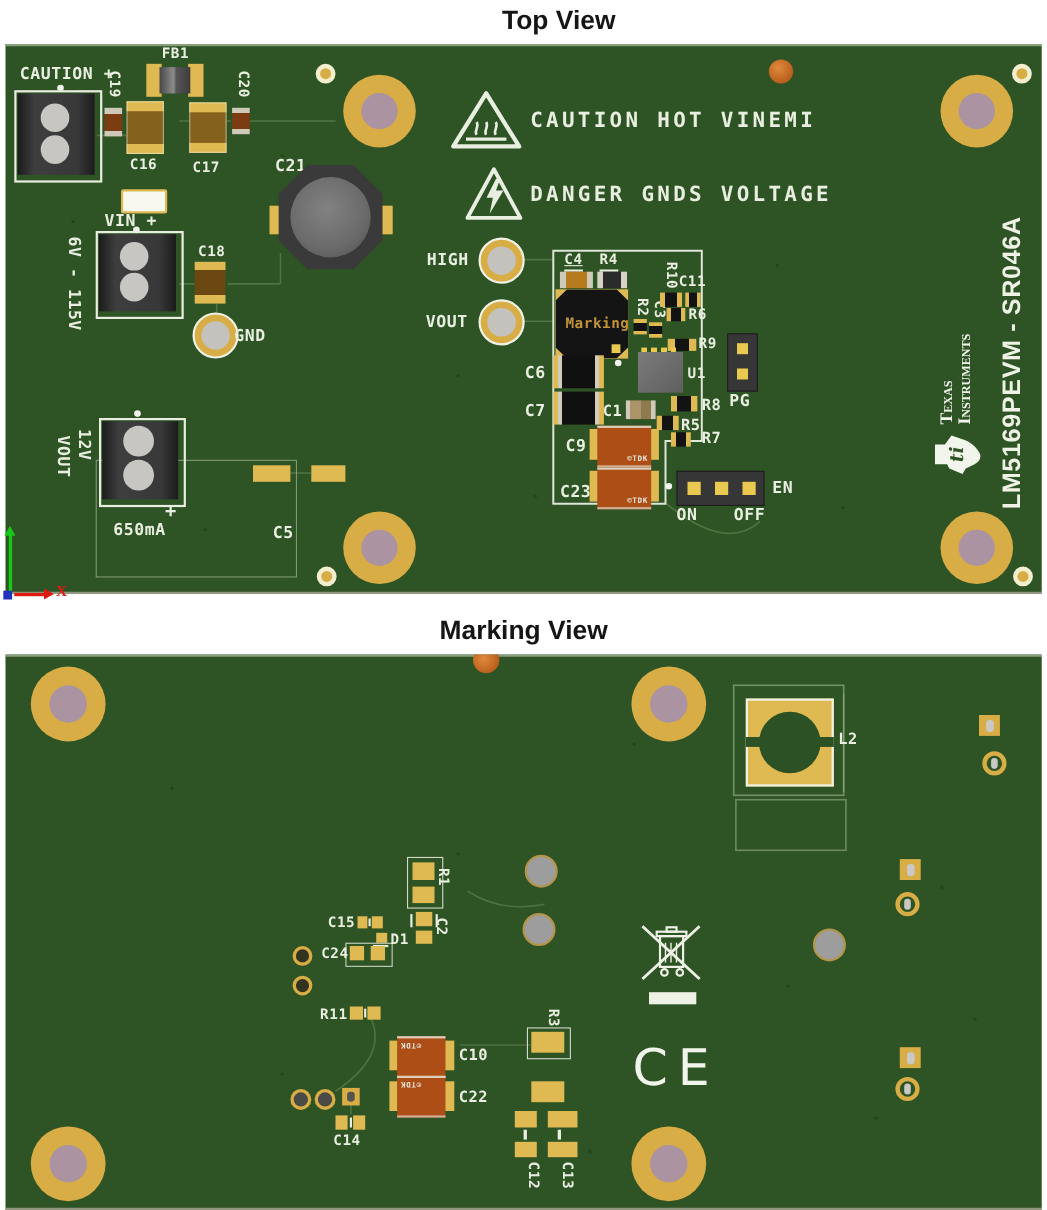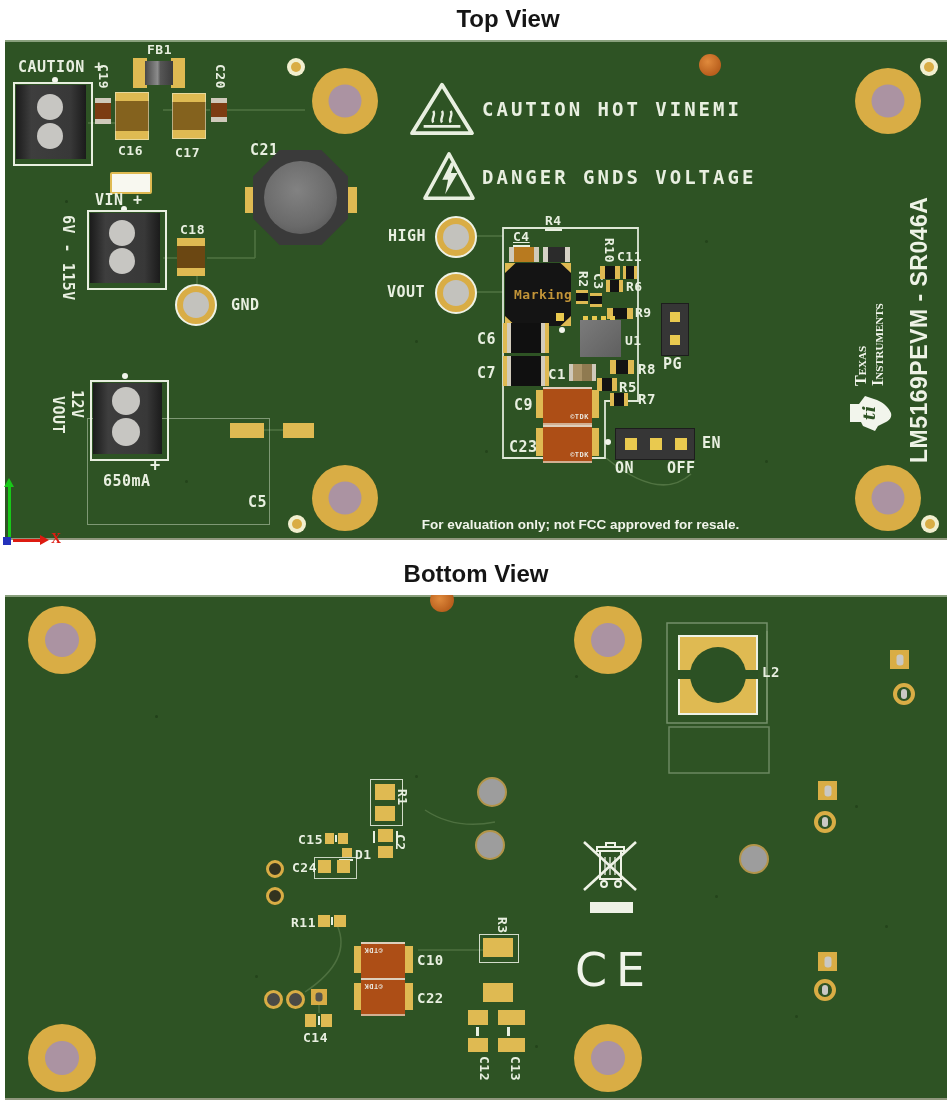--- a/index.html
+++ b/index.html
@@ -43,21 +43,21 @@
   .slotring{position:absolute;border-radius:50%;border:4px solid var(--gold);background:transparent;}
   .slotring>i{position:absolute;left:50%;top:50%;transform:translate(-50%,-50%);width:6px;height:10px;border-radius:3px;background:#c9c8c4;}
   .grayvia{position:absolute;border-radius:50%;background:#9d9d9d;border:2px solid #b3954a;}
   .tick{position:absolute;background:var(--silk);}
   svg.overlay{position:absolute;left:0;top:0;pointer-events:none;}
 </style>
 </head>
 <body>
 
 <div class="title" style="top:5px;padding-left:32px;">Top View</div>
-<div class="title" style="top:560px;">Bottom View</div>
+<div class="title" style="top:560px;">Marking View</div>
 
 <div class="board" id="topBoard">
 
   <svg class="overlay" width="942" height="500">
     <g stroke="rgba(205,230,175,.22)" stroke-width="1.5" fill="none">
       <path d="M83,83 H128 M158,70 H205 M222,70 H300"></path>
       <path d="M158,218 H172 M202,218 H250 M250,218 V190"></path>
       <path d="M259,390 H278 M470,196 H498 M470,252 H498"></path>
       <path d="M601,418 Q655,462 686,434"></path>
       <path d="M192,244 V236"></path>
@@ -137,38 +137,38 @@
     <div class="tb" style="left:85px;top:173px;width:70px;height:70px;">
       <i style="left:19px;top:7px;width:26px;height:26px;"></i>
       <i style="left:19px;top:35px;width:26px;height:26px;"></i>
     </div>
     <div class="lbl f15 vlbl" style="left:70px;top:175px;">6V - 115V</div>
     <div class="lbl" style="left:175px;top:183px;">C18</div>
     <div class="capd" style="left:172px;top:198px;width:28px;height:38px;"></div>
     <div class="tp" style="left:170px;top:244px;width:38px;height:38px;">
         <i style="width:26px;height:26px;"></i>
       </div>
-    <div class="lbl f15" style="left:226px;top:258px;">GND</div>
+    <div class="lbl f15" style="left:208px;top:258px;">GND</div>
   </div>
 
   <div>
     <div class="sboxf" style="left:82px;top:378px;width:181px;height:105px;"></div>
     <div class="wdot" style="left:117px;top:333px;"></div>
     <div class="sbox" style="left:85px;top:340px;width:75px;height:77px;"></div>
     <div class="tb" style="left:88px;top:343px;width:69px;height:71px;">
       <i style="left:19px;top:4px;width:28px;height:28px;"></i>
       <i style="left:19px;top:35px;width:28px;height:28px;"></i>
     </div>
     <div class="lbl f15 vlbl" style="left:79px;top:350px;">12V</div>
     <div class="lbl f15 vlbl" style="left:60px;top:356px;">VOUT</div>
     <div class="lbl" style="left:145px;top:417px;font-size:17px;">+</div>
     <div class="lbl f15" style="left:98px;top:434px;">650mA</div>
     <div class="pad" style="left:225px;top:383px;width:34px;height:15px;"></div>
     <div class="pad" style="left:278px;top:383px;width:31px;height:15px;"></div>
-    <div class="lbl f15" style="left:243px;top:455px;">C5</div>
+    <div class="lbl f15" style="left:243px;top:437px;">C5</div>
   </div>
 
   <div>
     <svg class="abs" style="left:403px;top:40px;" width="68" height="58" viewBox="0 0 70 60">
       <path d="M35 5 L66 55 L4 55 Z" fill="none" stroke="#e8efe0" stroke-width="4" stroke-linejoin="round"></path>
       <path d="M16 48 h38" stroke="#e8efe0" stroke-width="3"></path>
       <path d="M26 44 c-3-4 3-7 0-12 M35 44 c-3-4 3-7 0-12 M44 44 c-3-4 3-7 0-12" fill="none" stroke="#e8efe0" stroke-width="2.4"></path>
     </svg>
     <div class="lbl" style="left:477px;top:60px;font-size:19px;letter-spacing:3px;">CAUTION HOT VINEMI</div>
     <svg class="abs" style="left:417px;top:110px;" width="54" height="52" viewBox="0 0 56 54">
@@ -184,21 +184,21 @@
         <i style="width:26px;height:26px;"></i>
       </div>
     <div class="lbl f15" style="left:382px;top:245px;">VOUT</div>
     <div class="tp" style="left:430px;top:232px;width:38px;height:38px;">
         <i style="width:26px;height:26px;"></i>
       </div>
   </div>
 
   <div>
     <div class="lbl u" style="left:508px;top:190px;text-decoration:underline;">C4</div>
-    <div class="lbl u" style="left:540px;top:174px;">R4</div>
+    <div class="lbl u" style="left:540px;top:190px;">R4</div>
     <div class="abs" style="left:504px;top:207px;width:30px;height:15px;background:linear-gradient(90deg,#cfc9ba 0 18%,#b87a1f 18% 82%,#cfc9ba 82% 100%);"></div>
     <div class="abs" style="left:538px;top:207px;width:27px;height:15px;background:linear-gradient(90deg,#d6d2c6 0 20%,#2b2b2b 20% 80%,#d6d2c6 80% 100%);"></div>
 
     <div class="abs" style="left:500px;top:223px;width:66px;height:63px;background:var(--goldb);">
       <div class="abs" style="inset:0;background:#141414;clip-path:polygon(16% 0,84% 0,100% 16%,100% 84%,84% 100%,16% 100%,0 84%,0 16%);"></div>
       <div class="lbl" style="left:9px;top:25px;color:#c29438;font-size:13px;">Marking</div>
       <div class="gsq" style="left:51px;top:50px;width:8px;height:8px;"></div>
     </div>
 
     <div class="lbl vlbl" style="left:585px;top:231px;">R2</div>
@@ -273,21 +273,20 @@
       <path d="M10 2 h18 v9 l8 6 -4 12 c-3 7 -8 12 -13 14 -4 1 -7 -1 -9 -5 l-4 -8 -5 -3 5 -12 4 -2 Z" fill="#f2f5ec"></path>
       <text x="19" y="27" font-size="17" font-style="italic" font-weight="bold" fill="#2e5324" text-anchor="middle" font-family="DejaVu Serif, serif">ti</text>
     </svg>
     <div style="font-family:'Liberation Serif',serif;font-variant:small-caps;color:#f2f5ec;font-weight:bold;line-height:1.05;">
       <div style="font-size:16px;">Texas</div>
       <div style="font-size:16px;">Instruments</div>
     </div>
   </div>
   <div class="abs" style="left:901px;top:423px;width:312px;height:38px;transform:rotate(-90deg);transform-origin:0 0;font:bold 23px 'Liberation Sans',sans-serif;color:#eef3e6;letter-spacing:.5px;">LM5169PEVM - SR046A</div>
 
-  <div class="abs" style="left:388px;top:477px;width:375px;text-align:center;font:bold 13.5px 'Liberation Sans',sans-serif;color:#f0f4ea;">For evaluation only; not FCC approved for resale.</div>
 </div>
 
 <div>
   <div class="abs" style="left:8px;top:486px;width:3px;height:53px;background:var(--axg);"></div>
   <div class="abs" style="left:4px;top:478px;width:0;height:0;border-left:5px solid transparent;border-right:5px solid transparent;border-bottom:9px solid var(--axg);"></div>
   <div class="abs" style="left:3px;top:537px;width:8px;height:8px;background:var(--axb);"></div>
   <div class="abs" style="left:13px;top:539px;width:27px;height:3px;background:var(--axr);"></div>
   <div class="abs" style="left:40px;top:535px;width:0;height:0;border-top:5px solid transparent;border-bottom:5px solid transparent;border-left:9px solid var(--axr);"></div>
   <div class="abs" style="left:51px;top:531px;color:var(--axr);font:bold 14px 'Liberation Serif',serif;">X</div>
 </div>

